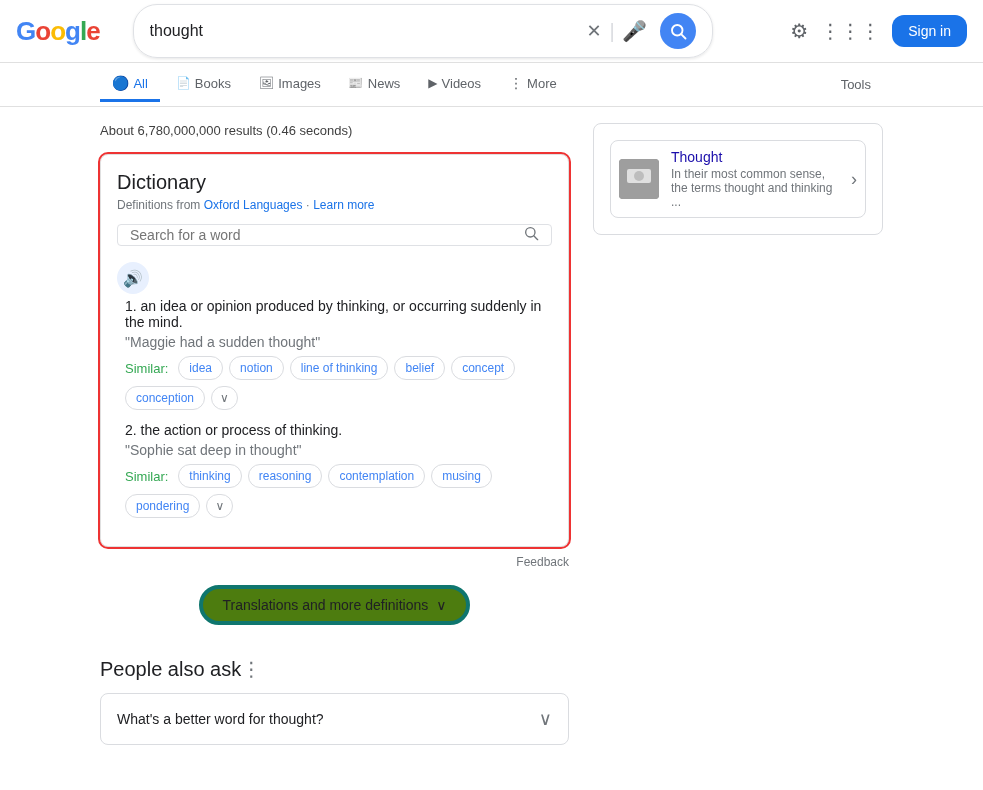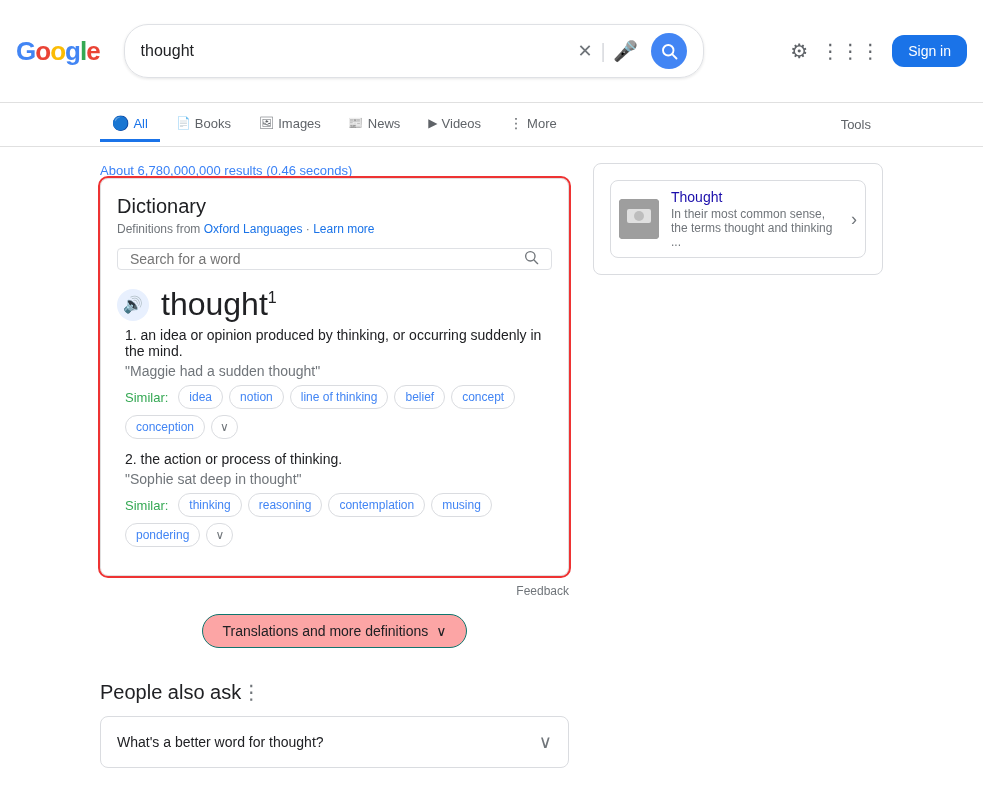--- a/index.html
+++ b/index.html
@@ -1,19 +1,19 @@
 <!DOCTYPE html>
 <html><head>
   <meta charset="utf-8">
   <style>
     * { box-sizing: border-box; margin: 0; padding: 0; }
     body { font-family: Arial, sans-serif; font-size: 14px; color: #202124; background: #fff; }
 
     
-    .header { display: flex; align-items: center; padding: 24px 16px; border-bottom: 1px solid #e0e0e0; gap: 16px; }
+    .header { display: flex; align-items: center; padding: 4px 16px; border-bottom: 1px solid #e0e0e0; gap: 25px; }
     .logo { display: flex; align-items: center; margin-right: 8px; }
     .logo-text { font-size: 26px; font-weight: bold; letter-spacing: -1px; }
     .logo-g { color: #4285f4; }
     .logo-o1 { color: #ea4335; }
     .logo-o2 { color: #fbbc05; }
     .logo-g2 { color: #4285f4; }
     .logo-l { color: #34a853; }
     .logo-e { color: #ea4335; }
 
     .search-bar-wrapper { flex: 1; max-width: 580px; position: relative; }
@@ -33,21 +33,21 @@
     .tab { display: flex; align-items: center; gap: 4px; padding: 8px 12px; color: #5f6368; font-size: 13px; cursor: pointer; border-bottom: 3px solid transparent; text-decoration: none; }
     .tab.active { color: #1a73e8; border-bottom: 3px solid #1a73e8; }
     .tab-icon { font-size: 14px; }
     .tools-tab { margin-left: auto; color: #5f6368; font-size: 13px; cursor: pointer; padding: 8px 12px; }
 
     
     .results-area { display: flex; gap: 24px; padding: 0 100px; margin-top: 16px; }
     .main-results { flex: 1; max-width: 650px; }
     .sidebar { width: 290px; flex-shrink: 0; }
 
-    .results-count { font-size: 13px; color: #3b82f6; }
+    .results-count { font-size: 13px; color: #404040; margin-bottom: 16px; }
 
     
     .dict-card { border: 1px solid #e0e0e0; border-radius: 8px; padding: 16px; margin-bottom: 8px; outline: 2px solid #e33; }
     .dict-title { font-size: 20px; font-weight: normal; color: #202124; margin-bottom: 4px; }
     .dict-source { font-size: 12px; color: #70757a; margin-bottom: 12px; }
     .dict-source a { color: #1a73e8; text-decoration: none; }
     .dict-search { display: flex; align-items: center; border: 1px solid #dfe1e5; border-radius: 4px; padding: 0 12px; margin-bottom: 16px; }
     .dict-search input { flex: 1; border: none; outline: none; font-size: 14px; color: #202124; }
     .dict-search-icon { color: #70757a; font-size: 16px; }
 
@@ -62,21 +62,21 @@
     .def-text { color: #202124; font-size: 14px; margin-bottom: 4px; }
     .def-example { color: #70757a; font-size: 14px; margin-bottom: 6px; }
     .similar-row { display: flex; align-items: center; flex-wrap: wrap; gap: 6px; }
     .similar-label { font-size: 13px; color: #34a853; margin-right: 4px; }
     .similar-chip { border: 1px solid #dadce0; border-radius: 16px; padding: 4px 10px; font-size: 12px; color: #4285f4; cursor: pointer; text-decoration: none; }
     .more-chip { border: 1px solid #dadce0; border-radius: 16px; padding: 4px 8px; font-size: 12px; color: #70757a; cursor: pointer; }
 
     .feedback-link { text-align: right; font-size: 12px; color: #70757a; margin: 8px 0; cursor: pointer; }
 
     
-    .translations-btn { display: flex; align-items: center; justify-content: center; margin: 8px auto 16px; border: 1px solid #0f766e; border-radius: 20px; padding: 8px 20px; color: #202124; font-size: 14px; cursor: pointer; background: #fca5a5; gap: 8px; }
+    .translations-btn { display: flex; align-items: center; justify-content: center; margin: 8px auto 16px; border: 4px solid #0f766e; border-radius: 20px; padding: 8px 20px; color: #202124; font-size: 14px; cursor: pointer; background: #4d7c0f; gap: 8px; }
 
     
     .paa-header { display: flex; align-items: center; margin-bottom: 12px; }
     .paa-title { font-size: 20px; font-weight: 400; color: #202124; }
     .paa-dots { color: #70757a; font-size: 20px; cursor: pointer; }
     .paa-item { border: 1px solid #dadce0; border-radius: 8px; margin-bottom: 4px; overflow: hidden; }
     .paa-question { display: flex; align-items: center; justify-content: space-between; padding: 14px 16px; cursor: pointer; font-size: 14px; color: #202124; }
     .paa-chevron { color: #70757a; font-size: 18px; }
 
     
@@ -163,23 +163,20 @@
         <span class="dict-search-icon">
           <svg width="16" height="16" viewBox="0 0 24 24" fill="none">
             <circle cx="11" cy="11" r="7" stroke="#70757a" stroke-width="2"></circle>
             <line x1="16.5" y1="16.5" x2="22" y2="22" stroke="#70757a" stroke-width="2" stroke-linecap="round"></line>
           </svg>
         </span>
       </div>
 
       <div class="word-header">
         <button class="speaker-btn">🔊</button>
-        <span class="word-title">
-          thought<sup class="word-sup">1</sup>
-        </span>
       </div>
 
       <div class="definitions">
 
         <div class="def-item">
           <div class="def-text"><span>1. </span><span>an idea or opinion produced by thinking, or occurring suddenly in the mind.</span></div>
           <div class="def-example">"Maggie had a sudden thought"</div>
           <div class="similar-row">
             <span class="similar-label">Similar:</span>
             <a class="similar-chip">idea</a>

